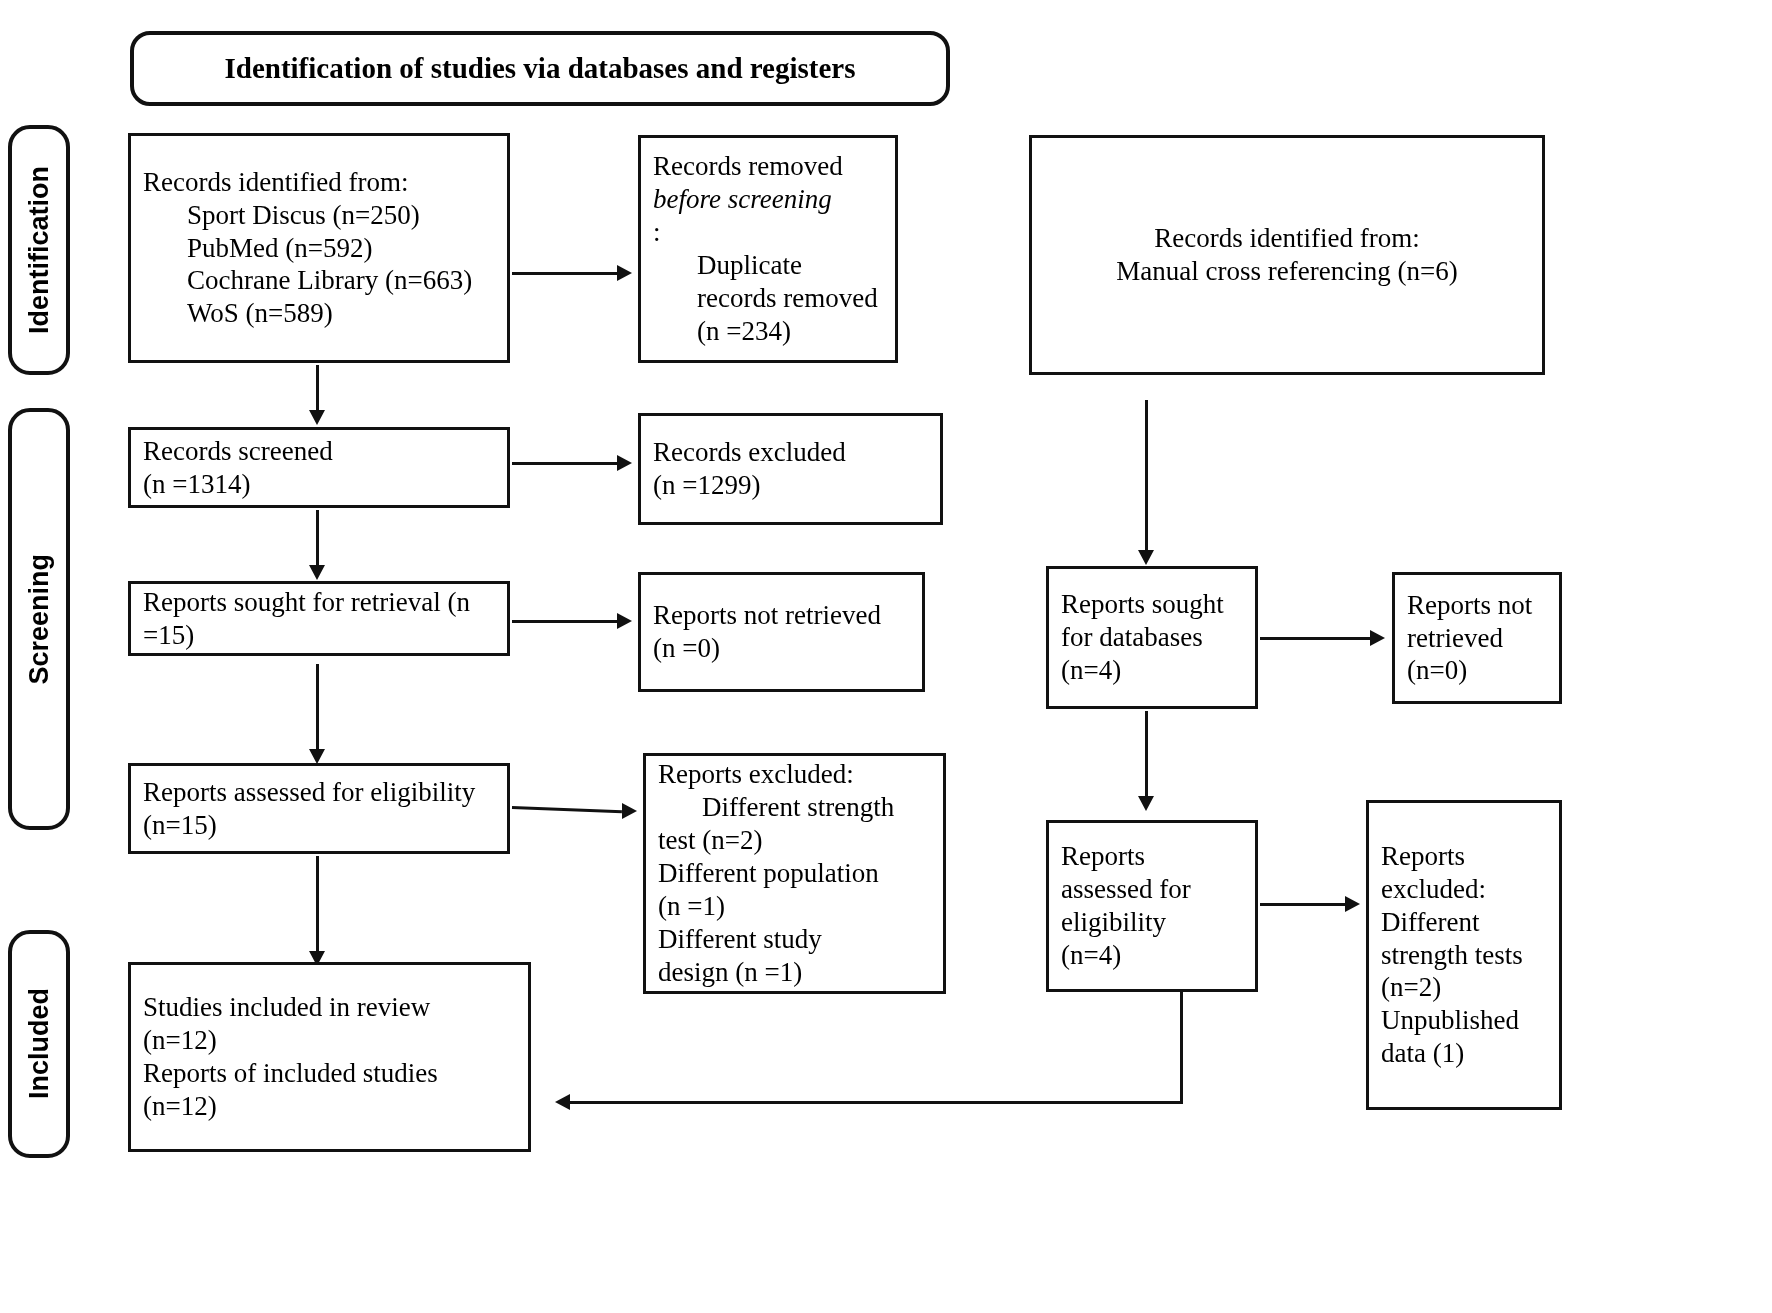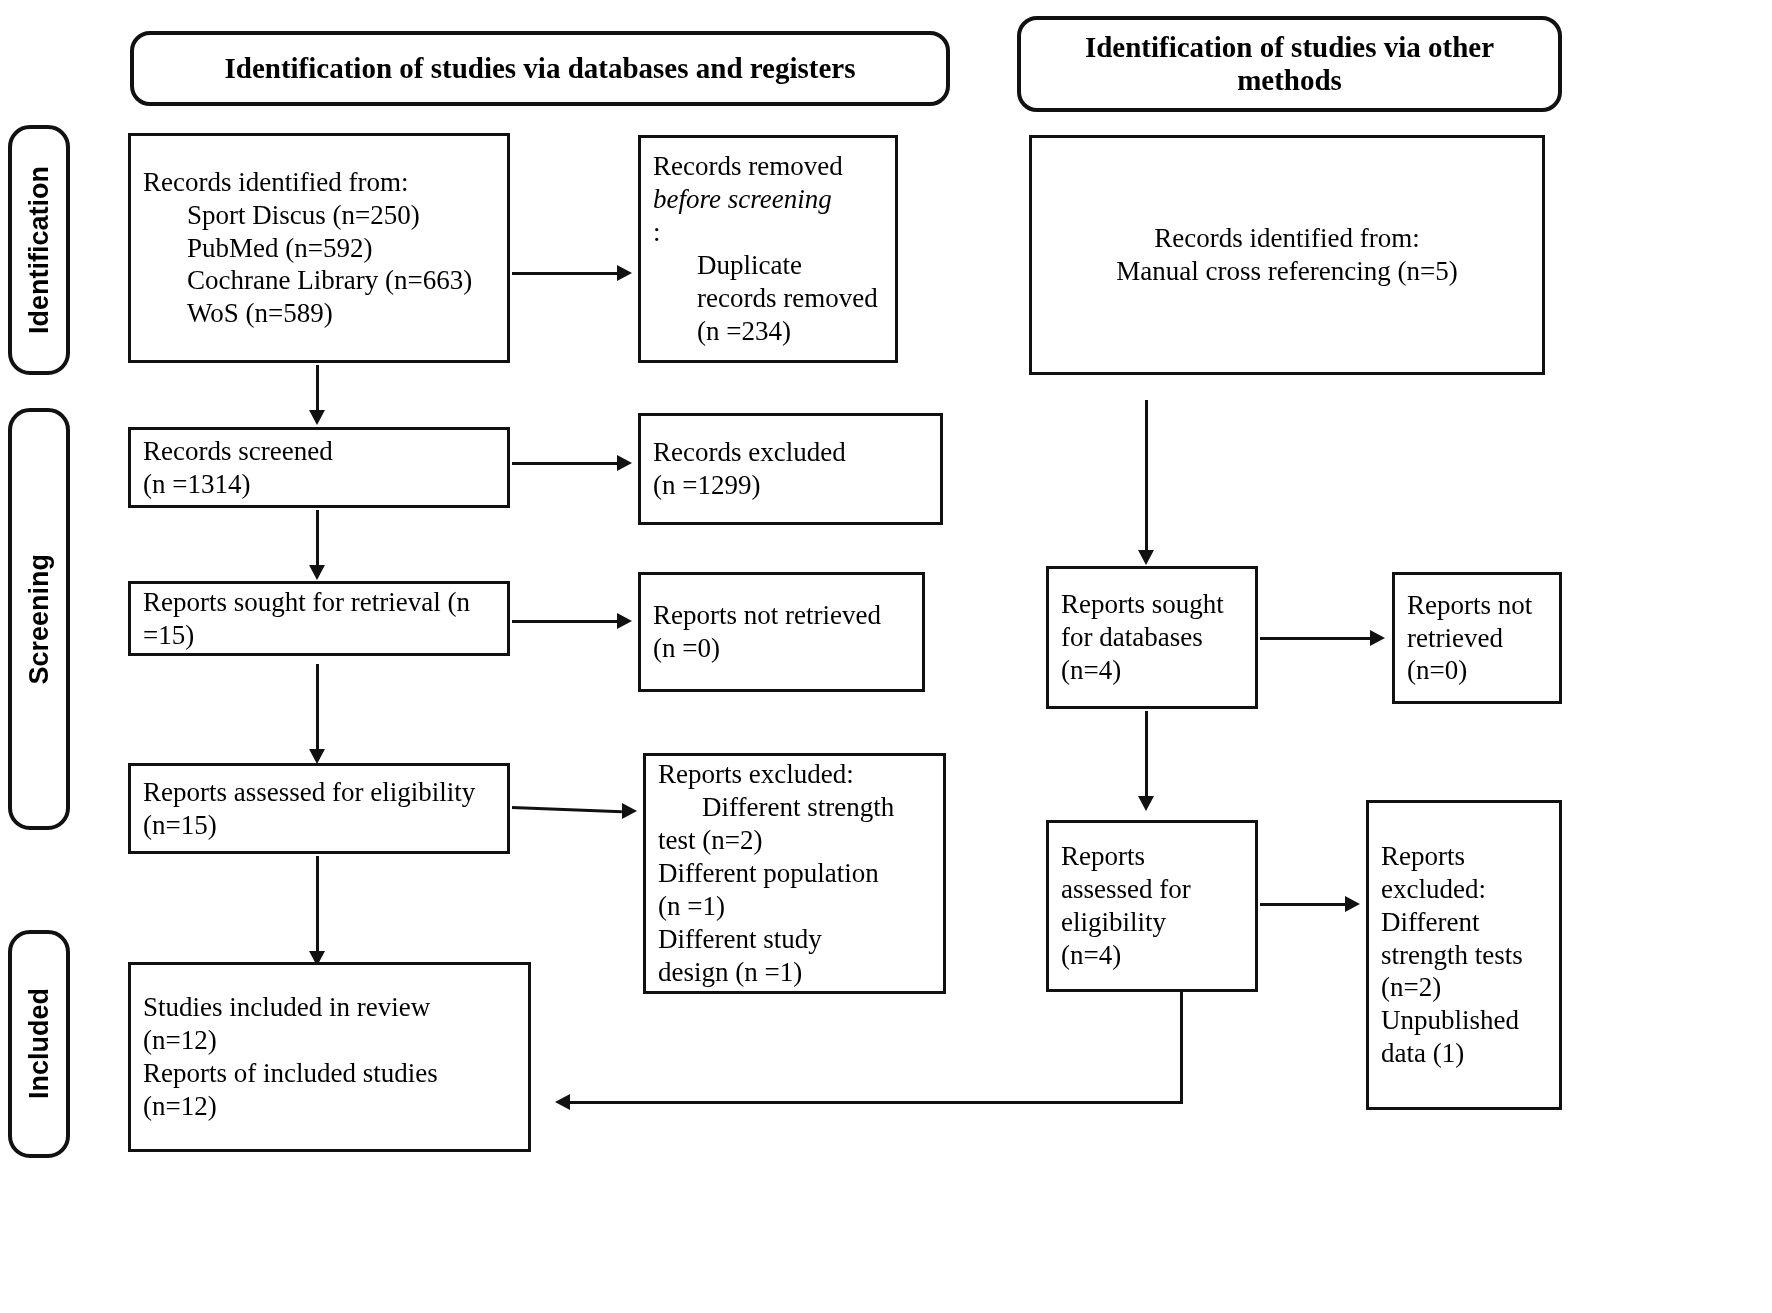--- a/index.html
+++ b/index.html
@@ -139,23 +139,20 @@
   </div>
 
   <div class="stage-pill" style="left:8px; top:930px; width:62px; height:228px;">
     <span class="stage-label">Included</span>
   </div>
 
   <div class="banner" style="left:130px; top:31px; width:820px; height:75px;">
     <span class="banner-text">Identification of studies via databases and registers</span>
   </div>
 
-  <div class="banner" style="left:1017px; top:16px; width:545px; height:96px;">
-    <span class="banner-text">Identification of studies via other methods</span>
-  </div>
 
   <div class="box" style="left:128px; top:133px; width:382px; height:230px;">
     <div class="box-inner">
       <span class="noindent">Records identified from:</span>
       <span class="indent">Sport Discus (n=250)</span>
       <span class="indent">PubMed (n=592)</span>
       <span class="indent">Cochrane Library (n=663)</span>
       <span class="indent">WoS (n=589)</span>
     </div>
   </div>
@@ -245,21 +242,21 @@
       <span class="noindent">Studies included in review</span>
       <span class="noindent">(n=12)</span>
       <span class="noindent">Reports of included studies</span>
       <span class="noindent">(n=12)</span>
     </div>
   </div>
 
   <div class="box center" style="left:1029px; top:135px; width:516px; height:240px;">
     <div class="box-inner">
       <span class="noindent">Records identified from:</span>
-      <span class="noindent">Manual cross referencing (n=5)</span>
+      <span class="noindent">Manual cross referencing (n=6)</span>
     </div>
   </div>
 
   <div class="vline" style="left:1145px; top:400px; height:150px;"></div>
   <div class="arrow-down" style="left:1138px; top:550px;"></div>
 
   <div class="box" style="left:1046px; top:566px; width:212px; height:143px;">
     <div class="box-inner">
       <span class="noindent">Reports sought</span>
       <span class="noindent">for databases</span>

